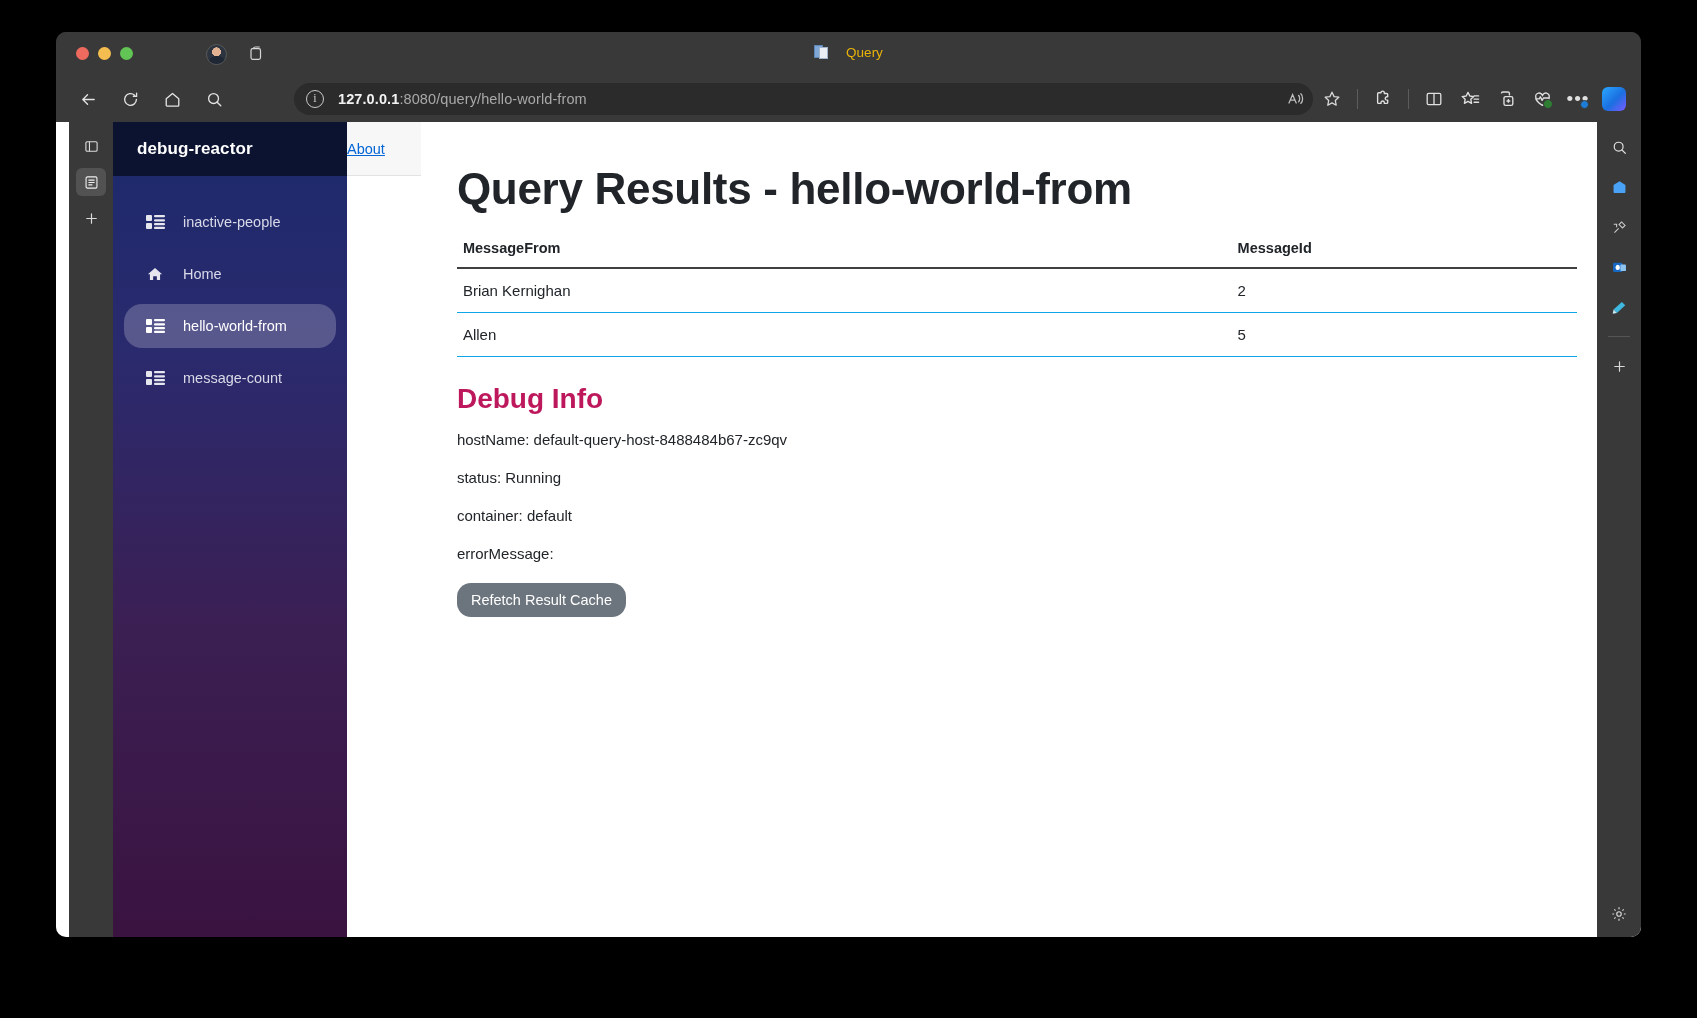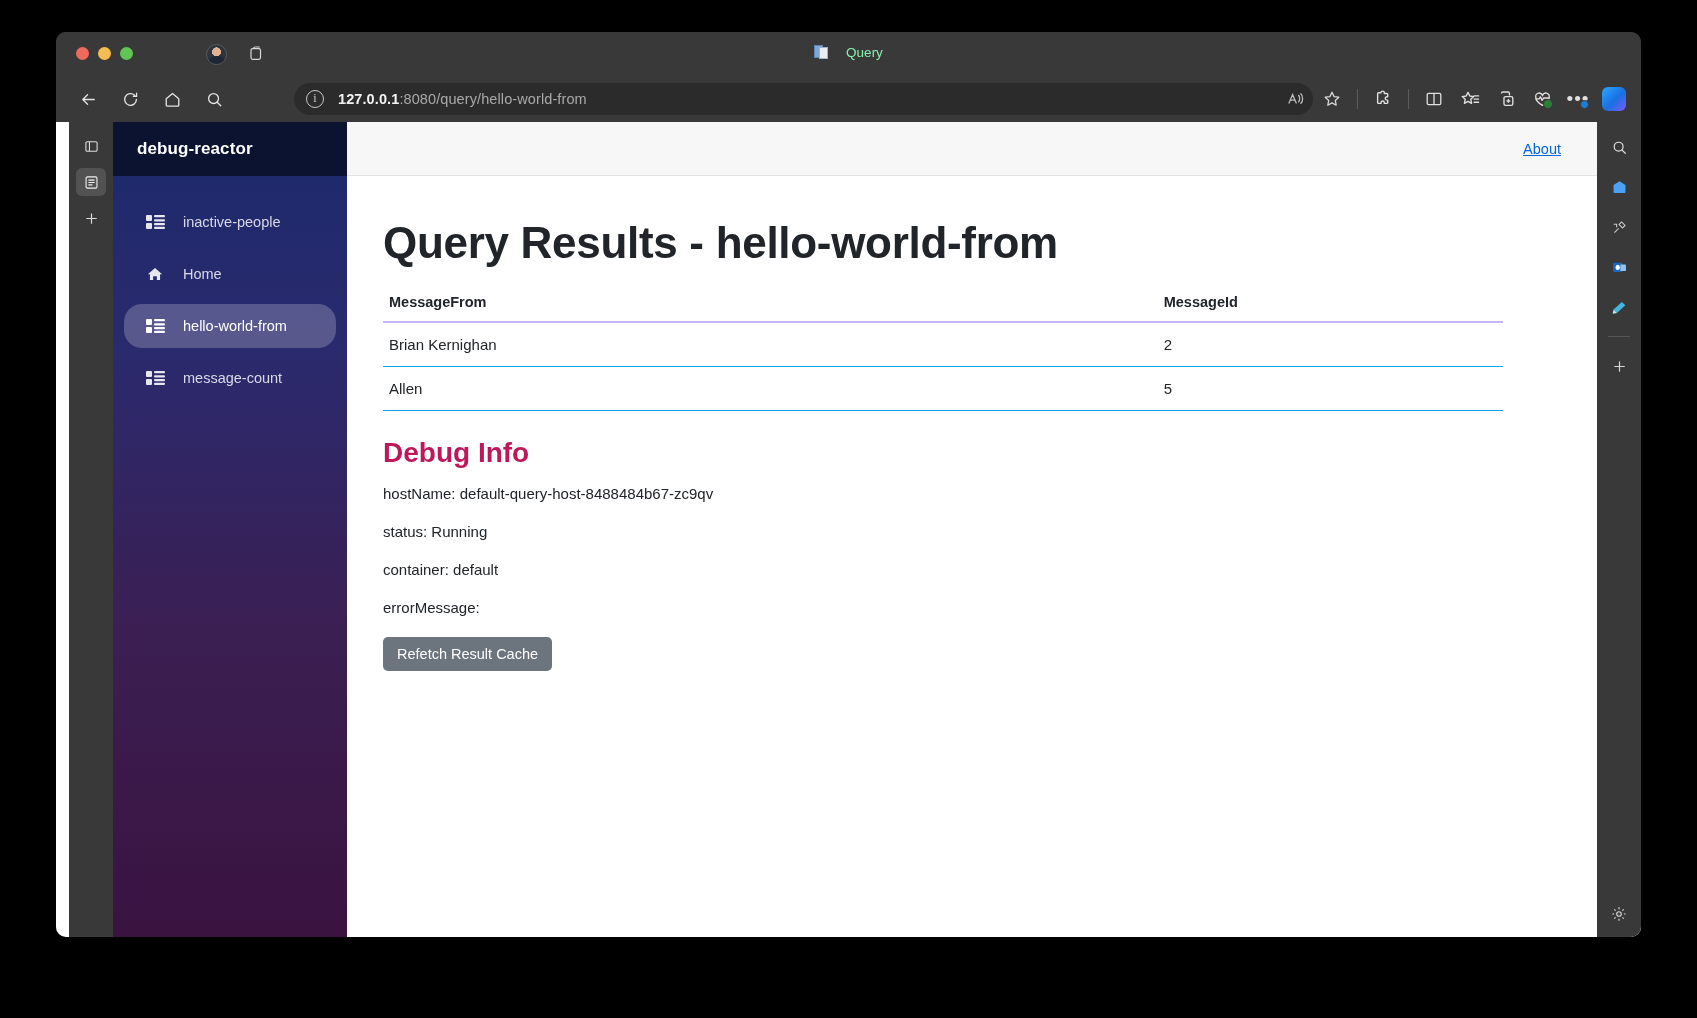--- a/index.html
+++ b/index.html
@@ -50,21 +50,21 @@
     background:#1e2733; border-radius:50% 50% 0 0;
   }
   .copies-icon {
     position: absolute; left: 190px; top: 13px;
     width: 20px; height: 20px;
   }
 
   .tabtitle {
     position: absolute; left: 0; right: 0; top: 12px;
     display: flex; justify-content: center; align-items: center; gap: 17px;
-    font-size: 13.5px; color: #86efac;
+    font-size: 13.5px; color: #eab308;
   }
   .tab-favicon {
     width: 15px; height: 16px; position: relative; flex: none;
   }
   .tab-favicon .pg {
     position: absolute; background: #e9eef5;
     border: 1px solid #9fb4cc;
   }
   .tab-favicon .pg1 { left: 0; top: 1px; width: 9px; height: 13px; background:#7fa8d8; border-color:#5c86b5;}
   .tab-favicon .pg2 { left: 5px; top: 3px; width: 9px; height: 12px; }
@@ -167,21 +167,21 @@
     display: flex; align-items: center; gap: 18px;
     height: 44px; margin: 0 11px 8px 11px;
     padding-left: 22px;
     border-radius: 5px;
     color: #d9d9e8; font-size: 14.5px;
   }
   .nav-item.active { background: rgba(255,255,255,.22); color:#fff;border-radius:18px; }
   .nav-ico { width: 19px; height: 16px; flex: none; }
 
   
-  .main { flex: 1; display: flex; flex-direction: column; min-width: 0; background:#fff;}
+  .main { flex: 1; display: flex; flex-direction: row; min-width: 0; background:#fff;}
   .topbar {
     height: 54px; flex: none;
     background: #f7f7f7;
     border-bottom: 1px solid #e3e3e3;
     display: flex; align-items: center; justify-content: flex-end;
     padding-right: 36px;
   }
   .about-link {
     color: #0366d6; font-size: 14.5px; text-decoration: underline;
   }
@@ -191,39 +191,39 @@
     margin: 12px 0 22px 0; letter-spacing: -.3px;
   }
 
   table.results {
     width: 1120px; border-collapse: collapse;
     font-size: 15px; color: #212529;
   }
   table.results th {
     text-align: left; font-weight: 700; font-size: 14.5px;
     padding: 4px 0 11px 6px;
-    border-bottom: 2px solid #c4b5fd;
+    border-bottom: 2px solid #404040;
   }
   table.results td {
     padding: 13px 0 13px 6px;
     border-bottom: 1px solid #0ea5e9;
   }
   table.results th.col2, table.results td.col2 { padding-left: 624px; }
 
   h2.debug-title {
     font-size: 28px; font-weight: 700; color: #be185d;
     margin: 26px 0 16px 0;
   }
   .kv { font-size: 15px; color: #212529; margin: 0 0 21px 0; }
   .refetch-btn {
     display: inline-block;
     background: #6c757d; color: #fff;
     font-size: 14.5px;
     padding: 9px 14px;
-    border: none; border-radius: 5px;
+    border: none; border-radius: 14px;
     font-family: "Liberation Sans", sans-serif;
   }
 
   
   .rail-right {
     width: 44px; background: #393939;
     padding-top: 12px;
     display: flex; flex-direction: column; align-items: center; gap: 14px;
     position: relative;
   }

